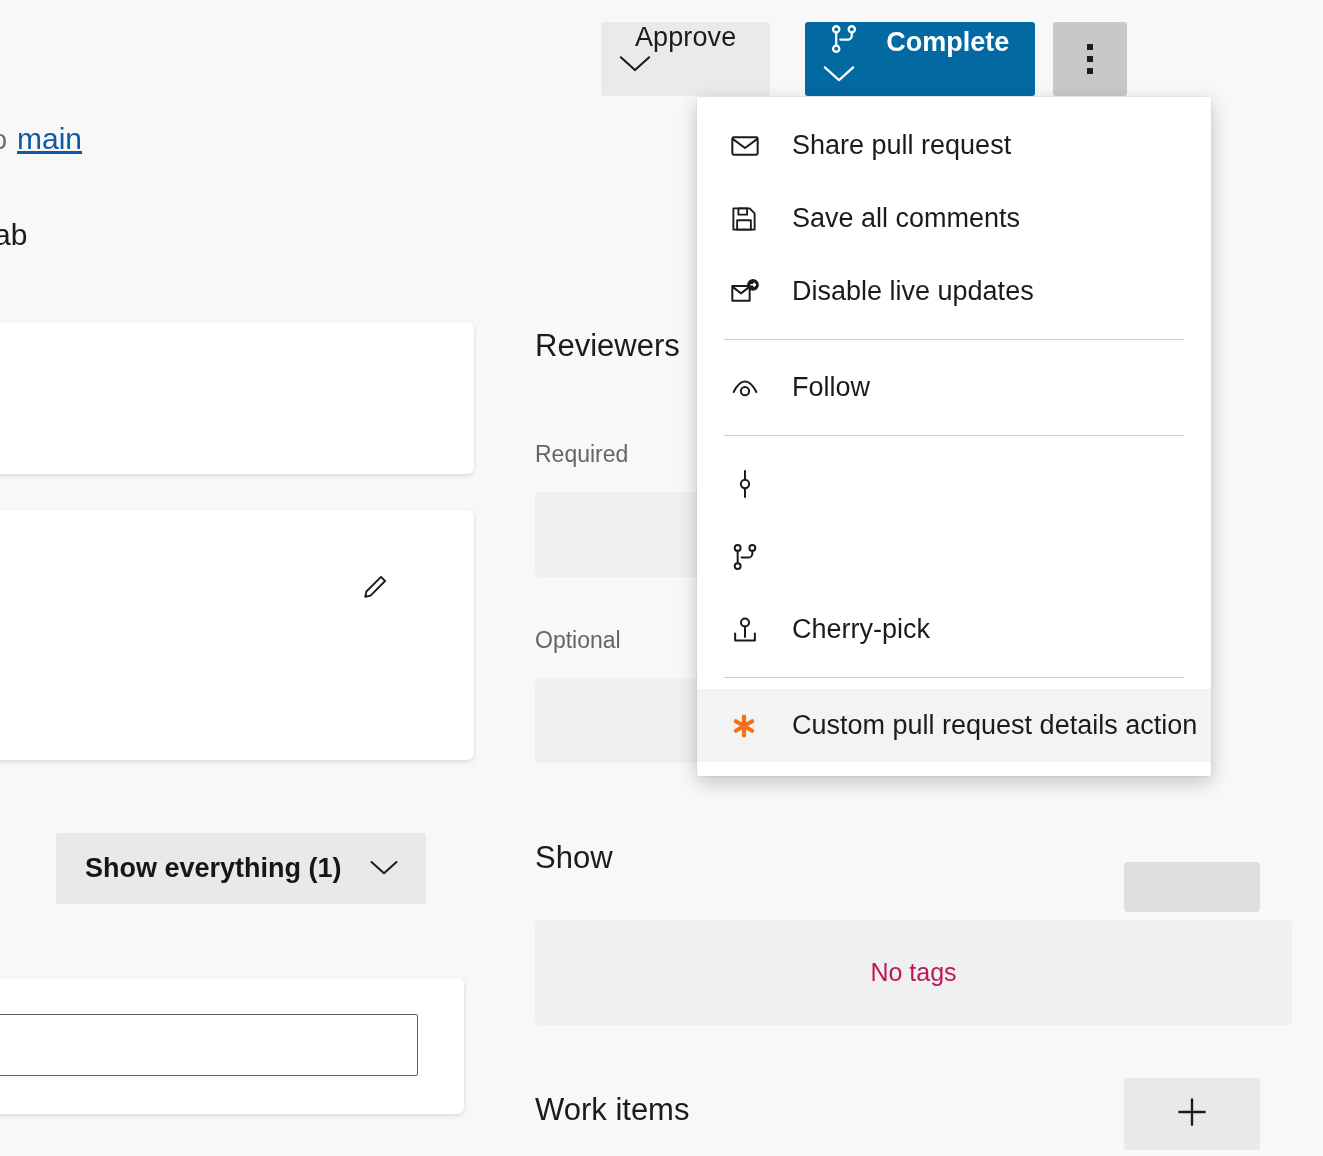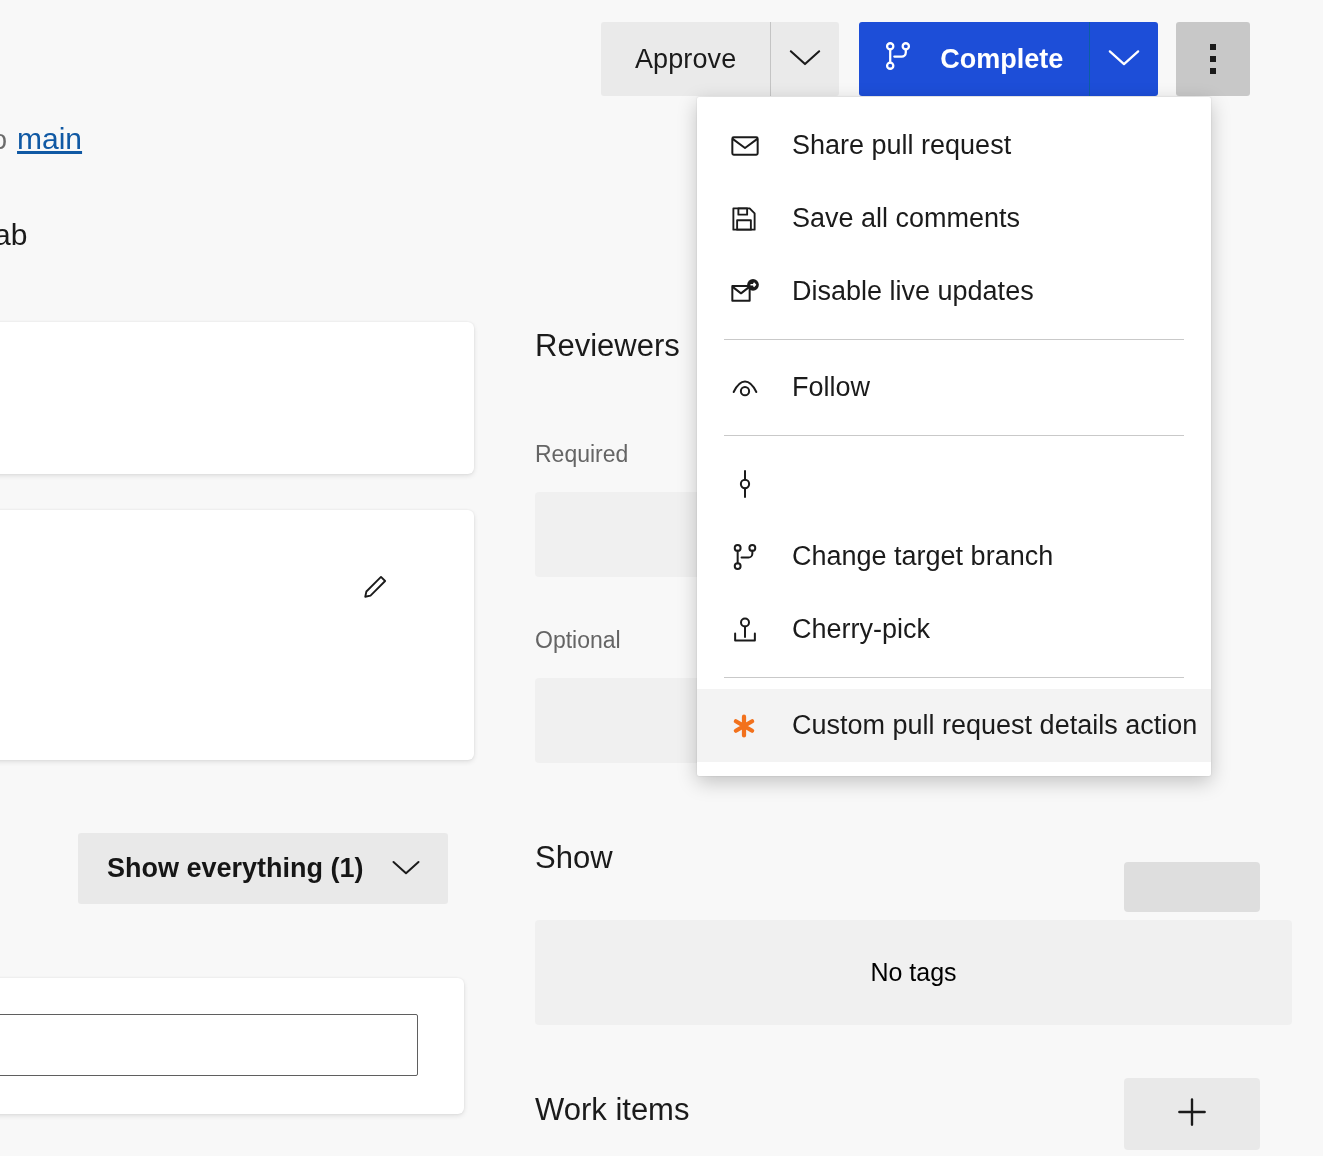--- a/index.html
+++ b/index.html
@@ -23,23 +23,24 @@
   #action-bar {
     position: absolute;
     top: 22px;
     left: 601px;
     display: flex;
     align-items: stretch;
     height: 74px;
   }
   .btn-group {
     display: flex;
-    align-items: center;
+    align-items: flex-start;
     border-radius: 3px;
     overflow: hidden;
+    flex-direction: column;
   }
   .btn-approve-group { background: #eaeaea; }
   .btn-approve {
     display: flex;
     align-items: center;
     justify-content: center;
     padding: 0 34px;
     font-size: 27px;
     color: #1b1b1b;
     font-weight: 400;
@@ -52,22 +53,22 @@
     align-self: stretch;
   }
   .btn-caret {
     display: flex;
     align-items: center;
     justify-content: center;
     width: 68px;
     cursor: default;
   }
   .btn-complete-group {
-    background: #1d4ed8;
-    margin-left: 20px;
+    background: #0369a1;
+    margin-left: 35px;
   }
   .btn-complete {
     display: flex;
     align-items: center;
     justify-content: center;
     gap: 25px;
     padding: 0 26px 0 22px;
     color: #ffffff;
     font-size: 27px;
     font-weight: 600;
@@ -141,21 +142,21 @@
     width: 488px;
     height: 62px;
     border: 1px solid #5f5f5f;
     border-radius: 2px;
     background: #ffffff;
     box-sizing: border-box;
   }
 
   #show-everything {
     position: absolute;
-    left: 78px;
+    left: 56px;
     top: 833px;
     height: 71px;
     background: #e9e9e9;
     border-radius: 3px;
     display: flex;
     align-items: center;
     gap: 27px;
     padding: 0 27px 0 29px;
     cursor: pointer;
   }
@@ -186,21 +187,21 @@
   #required-label    { left: 535px; top: 441px; }
   #req-box   { left: 535px; top: 492px; width: 378px; height: 85px; }
   #optional-label    { left: 535px; top: 627px; }
   #opt-box   { left: 535px; top: 678px; width: 378px; height: 85px; }
 
   #tags-heading { left: 535px; top: 840px; }
   #tags-box {
     left: 535px; top: 920px; width: 757px; height: 105px;
     display: flex; align-items: center; justify-content: center;
   }
-  #tags-box .empty-text { font-size: 25px; color: #000000; }
+  #tags-box .empty-text { font-size: 25px; color: #be185d; }
 
   #workitems-heading { left: 535px; top: 1092px; }
   #workitems-add {
     position: absolute;
     left: 1124px; top: 1078px;
     width: 136px; height: 72px;
     background: #e9e9e9;
     border-radius: 4px;
     display: flex; align-items: center; justify-content: center;
     cursor: pointer;
@@ -417,21 +418,20 @@
   <div class="menu-item">
     <span class="menu-icon">
       <svg width="32" height="32" viewBox="0 0 24 24" fill="none" stroke="#1b1b1b" stroke-width="1.5" stroke-linecap="round" stroke-linejoin="round">
         <circle cx="6.5" cy="5.2" r="2.2"></circle>
         <circle cx="17.5" cy="5.2" r="2.2"></circle>
         <circle cx="6.5" cy="18.8" r="2.2"></circle>
         <path d="M6.5 7.4v9.2"></path>
         <path d="M17.5 7.4v2.1c0 1.6-1.3 2.9-2.9 2.9H9.4"></path>
       </svg>
     </span>
-    <span class="menu-label">Change target branch</span>
   </div>
 
   <div class="menu-item">
     <span class="menu-icon">
       <svg width="32" height="32" viewBox="0 0 24 24" fill="none" stroke="#1b1b1b" stroke-width="1.5" stroke-linecap="round" stroke-linejoin="round">
         <circle cx="12" cy="6.4" r="3"></circle>
         <path d="M12 9.4v7.9"></path>
         <path d="M4.6 14.6v5.3h14.8v-5.3"></path>
       </svg>
     </span>

